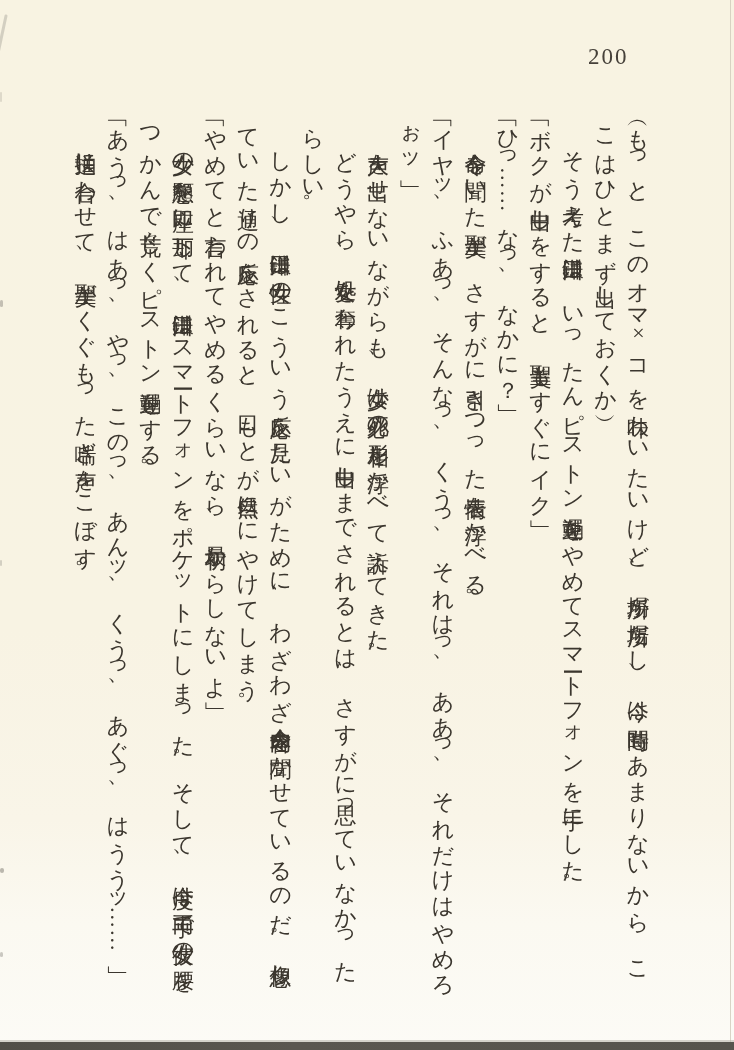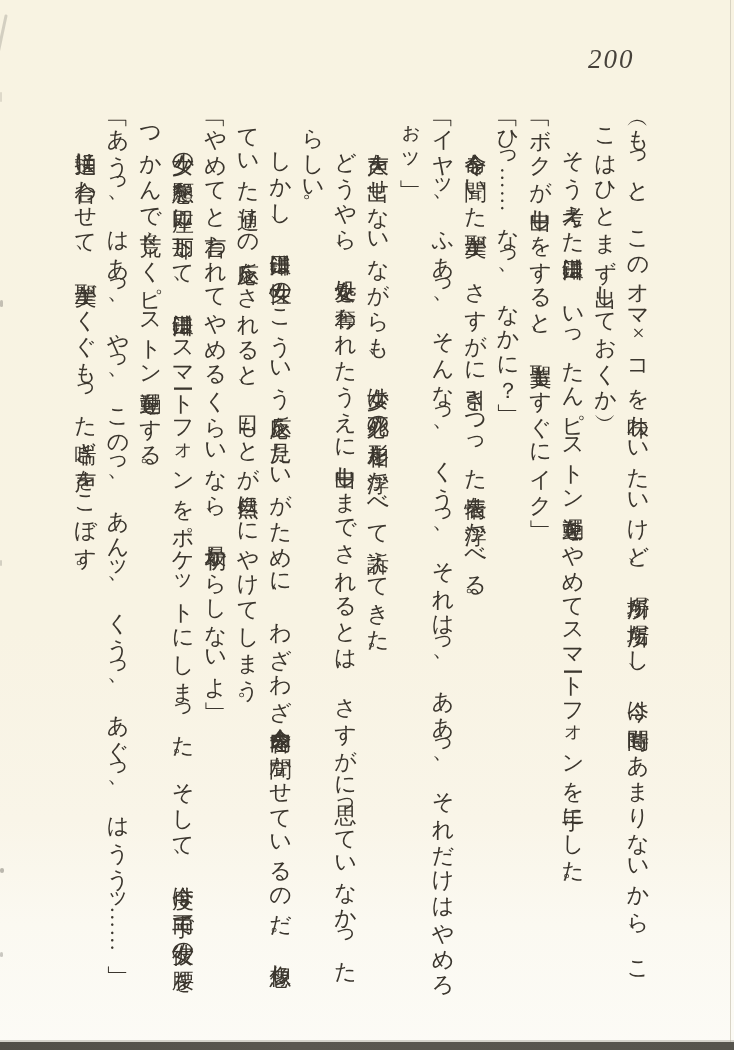--- a/index.html
+++ b/index.html
@@ -16,21 +16,21 @@
     position:absolute;top:113px;right:80px;
     height:878px;width:560px;
     writing-mode:vertical-rl;text-orientation:mixed;
     font-size:22px;line-height:32.5px;letter-spacing:1px;
     color:#3b362e;line-break:strict;overflow:visible;
   }
   #text-block p{margin:0;padding:0;}
   #text-block p.indent{text-indent:23px;}
   #page-number{
     position:absolute;top:44px;left:588px;
-    font-style:italic;font-size:27px;color:#46413a;letter-spacing:2px;
+    font-size:23px;color:#46413a;letter-spacing:2px;
   }
   
   .edge-line-right{position:absolute;top:0;right:3px;width:1px;height:100%;background:#cfcaba;opacity:.8;}
   .bottom-band{position:absolute;left:0;bottom:0;width:100%;height:8px;background:linear-gradient(90deg,#514f48,#5a5750 40%,#56544d);}
   .bottom-band-soft{position:absolute;left:0;bottom:8px;width:100%;height:2px;background:#b5b2a8;opacity:.55;}
   .mark{position:absolute;background:#8f8c84;border-radius:2px;}
   .m1{left:0;top:14px;width:3px;height:46px;transform:rotate(12deg);opacity:.35;}
   .m2{left:0;top:300px;width:3px;height:7px;opacity:.5;}
   .m3{left:0;top:560px;width:2px;height:6px;opacity:.35;}
   .m4{left:0;top:868px;width:4px;height:5px;opacity:.6;}

